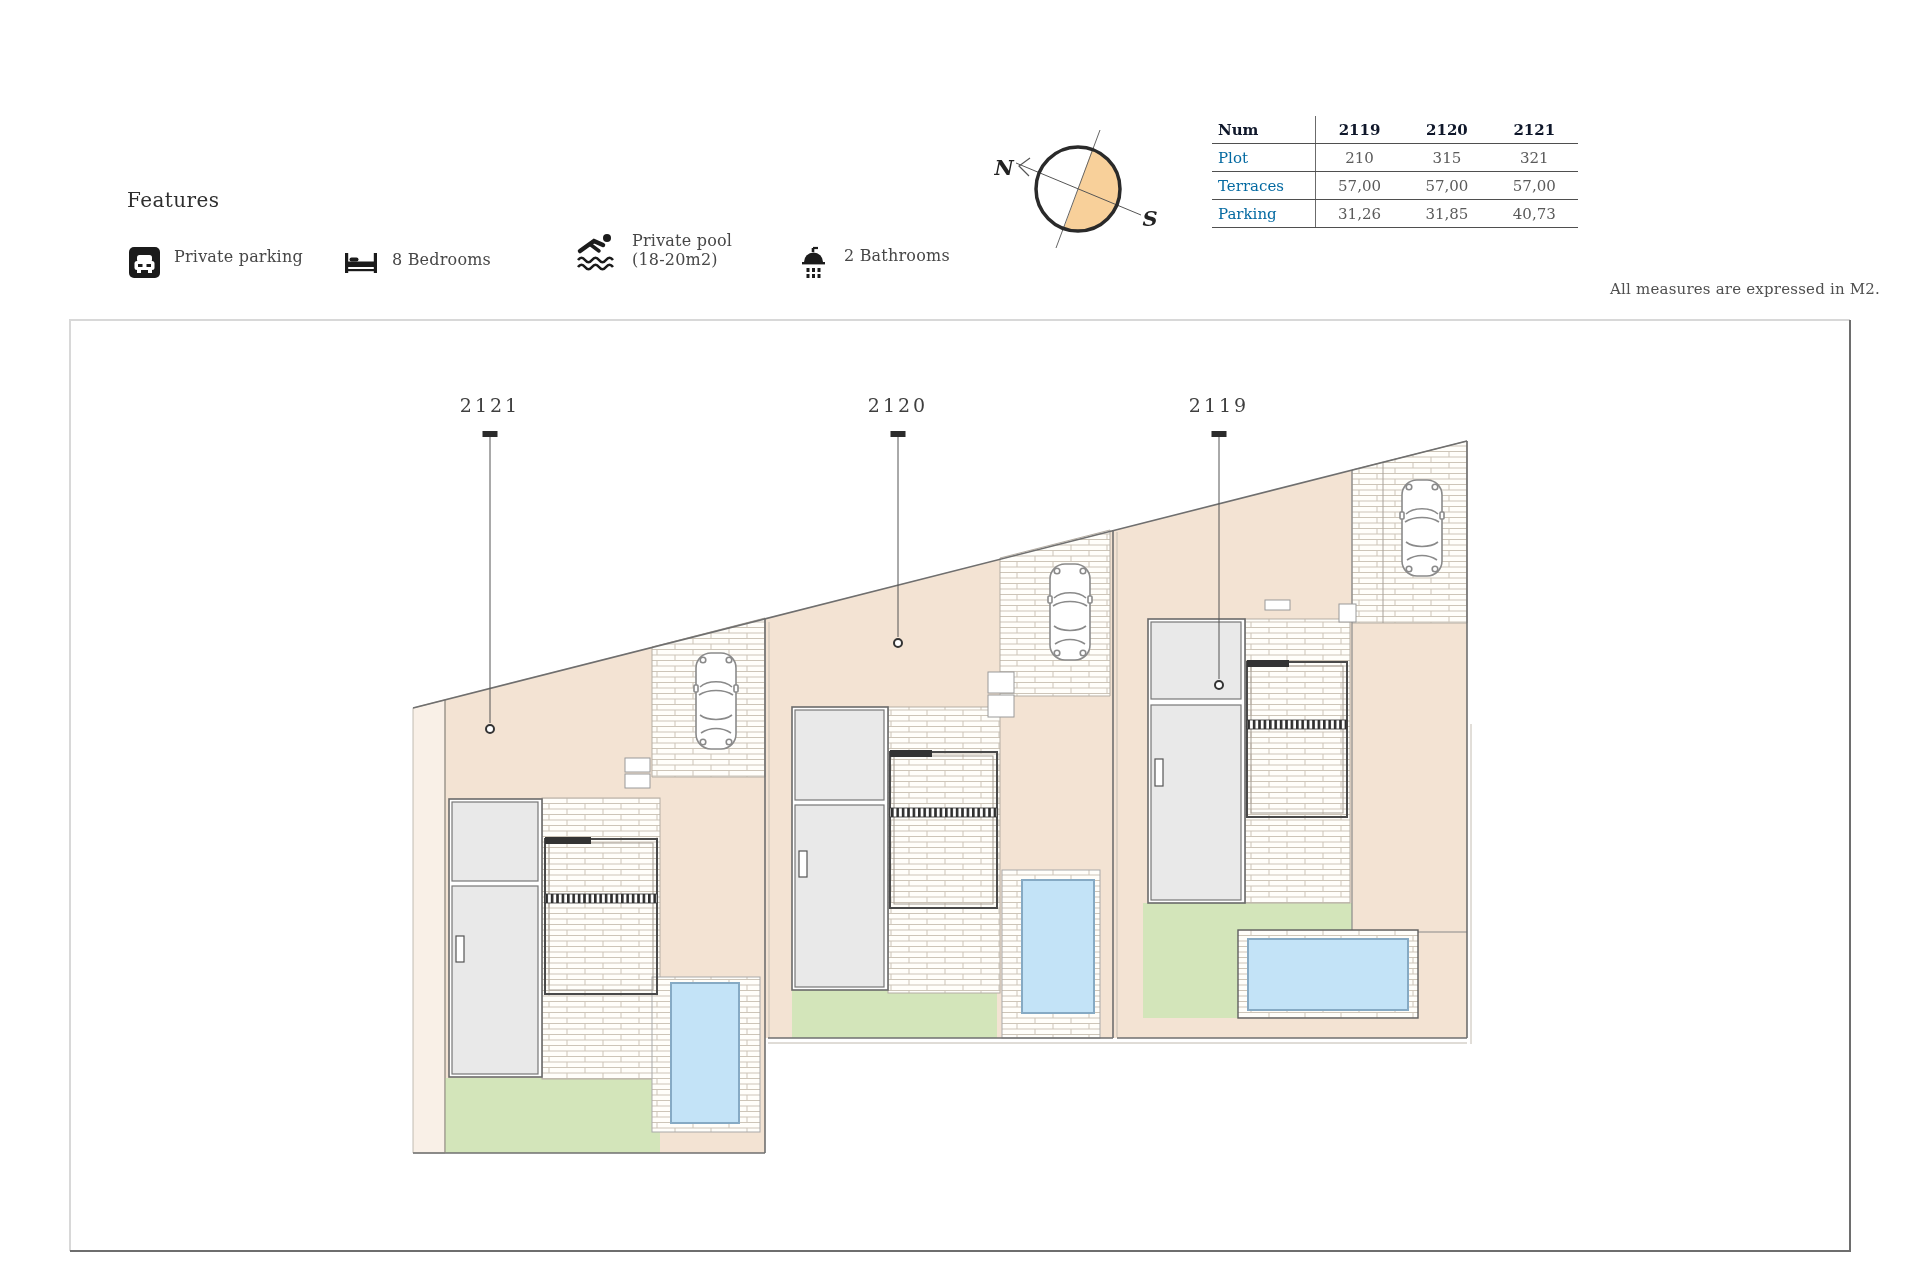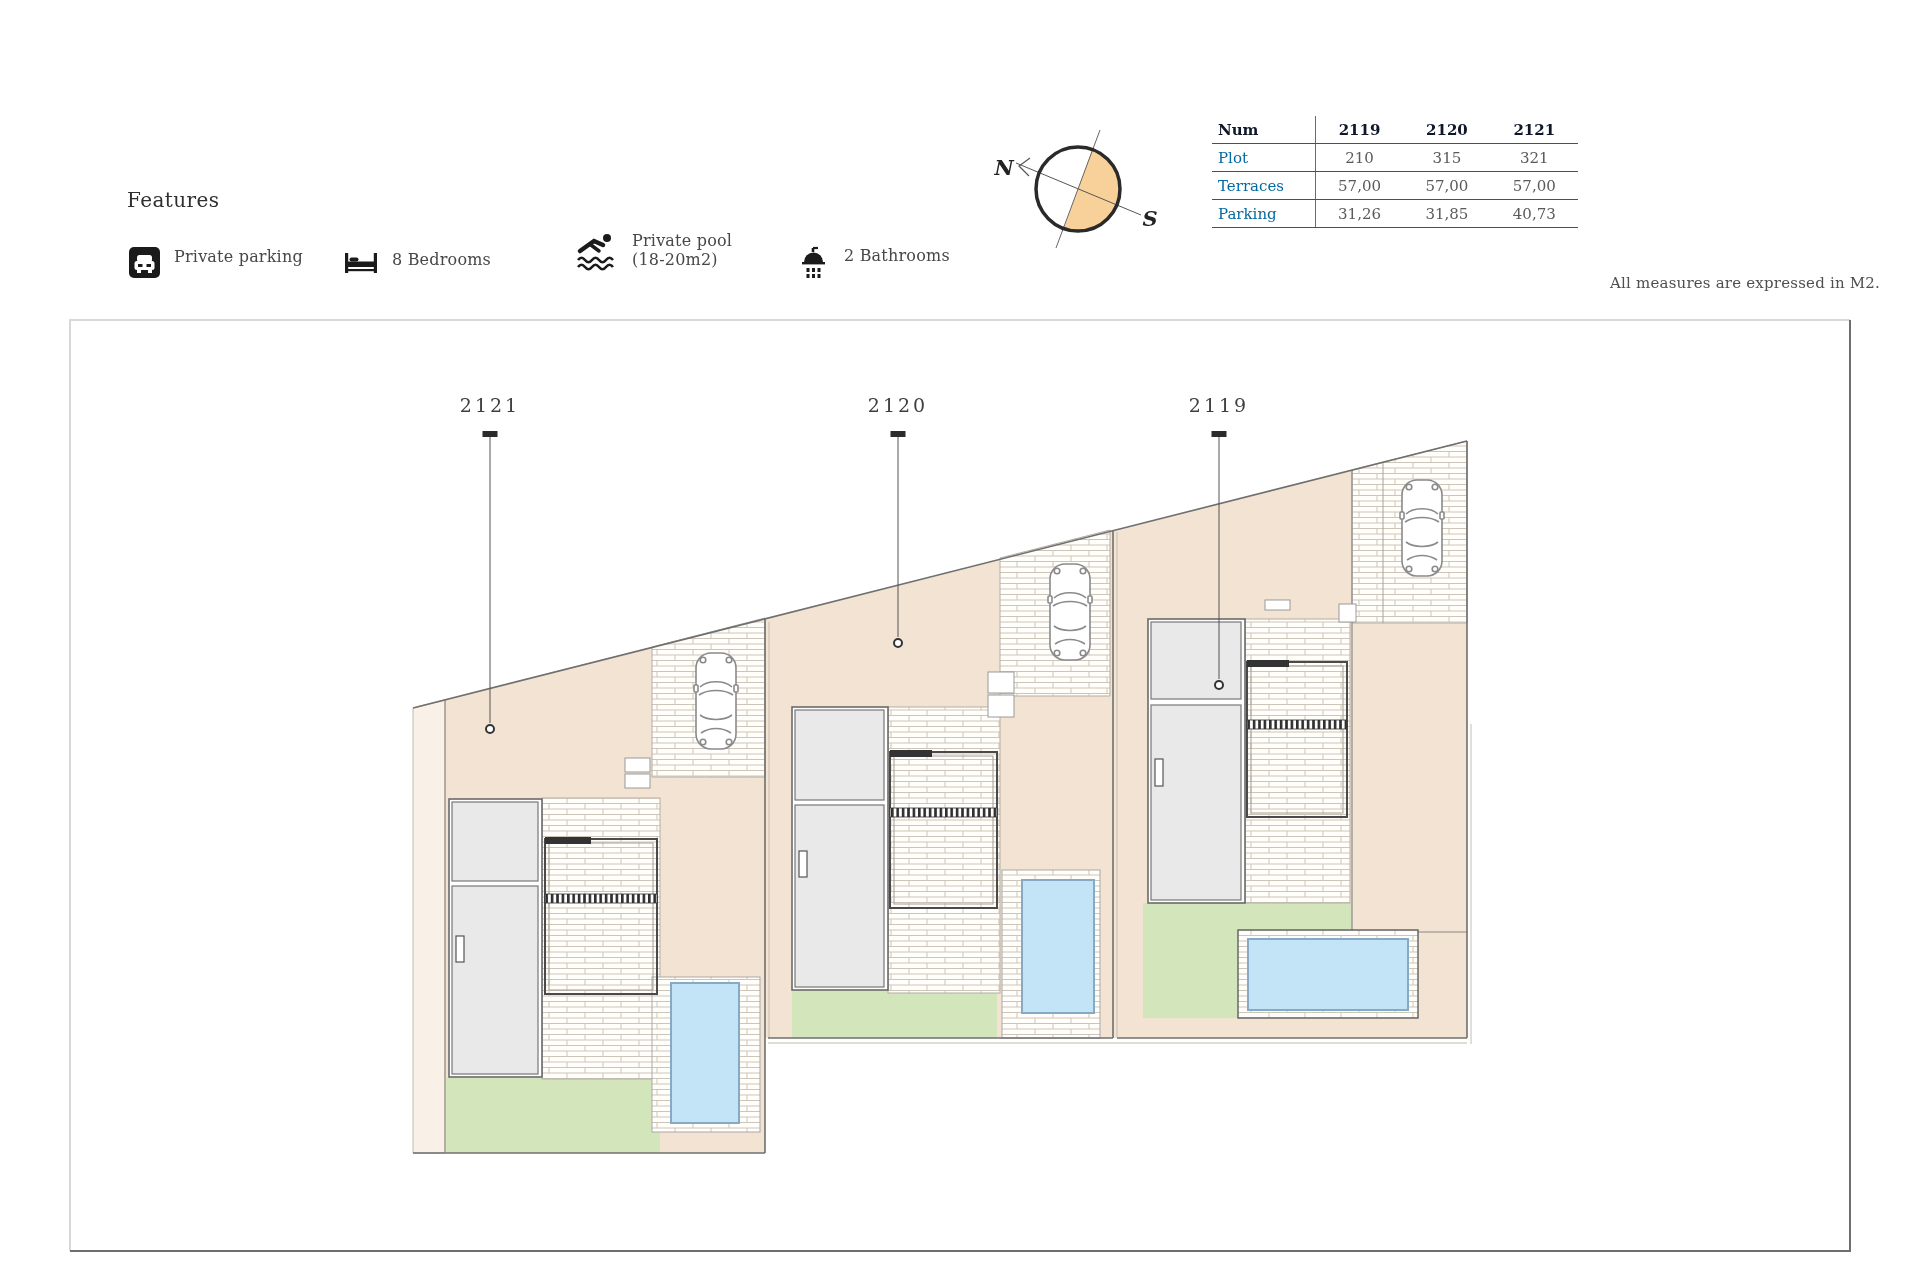--- a/index.html
+++ b/index.html
@@ -15,21 +15,21 @@
   #feat-3{left:576px;top:231px;}
   #feat-4{left:800px;top:246px;}
   
   #measures-table{left:1212px;top:116px;width:366px;border-collapse:collapse;}
   #measures-table td{height:27px;font-size:15px;border-bottom:1.4px solid #4f4f4f;padding:0;}
   #measures-table td.rowlab{width:98px;text-align:left;padding-left:6px;color:#0369a1;
       border-right:1.1px solid #6b6b6b;font-weight:400;}
   #measures-table td.val{width:89px;text-align:center;color:#5a5a5a;}
   #measures-table tr.head td{color:#0f172a;font-weight:700;}
   
-  #measures-note{top:274px;right:40px;font-size:15px;color:#4f4f4f;letter-spacing:.2px;}
+  #measures-note{top:280px;right:40px;font-size:15px;color:#4f4f4f;letter-spacing:.2px;}
   svg text{font-family:"DejaVu Serif","Liberation Serif",serif;}
 </style>
 </head>
 <body>
 
 <div class="abs" id="features-title">Features</div>
 
 <div class="abs feat-item" id="feat-1">
   <span>
     <svg width="31" height="31" viewBox="0 0 31 31">

